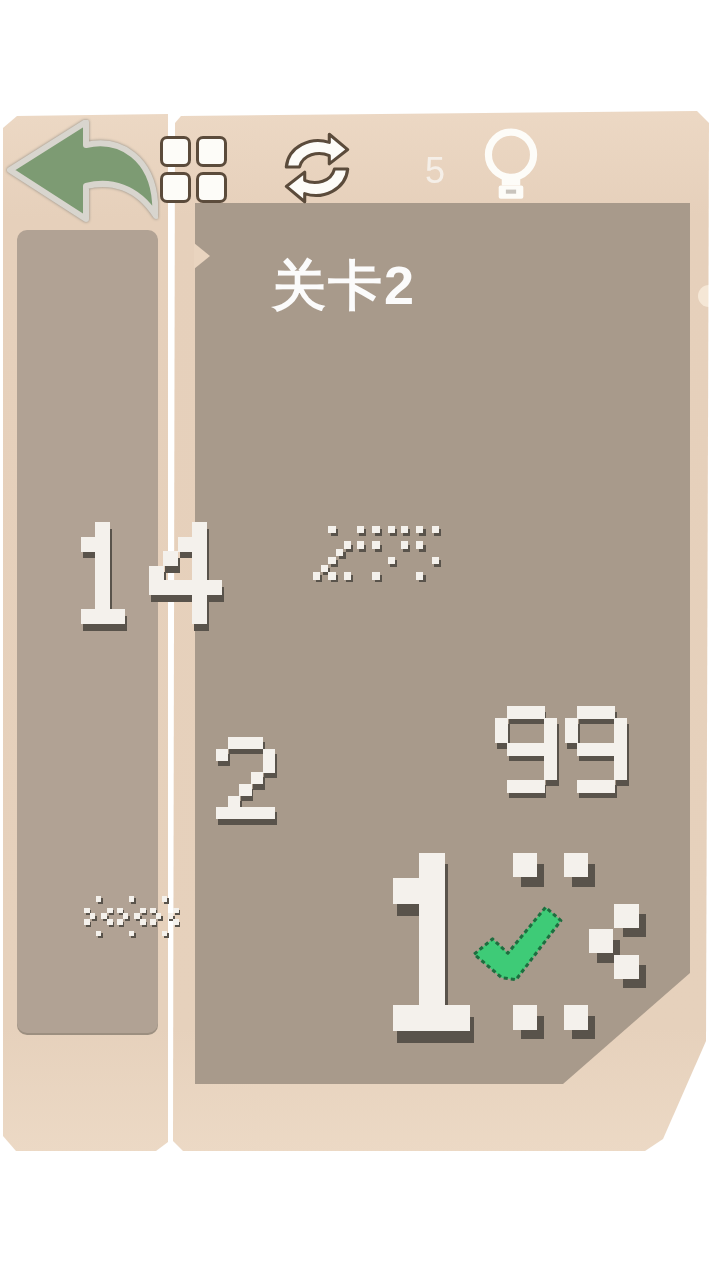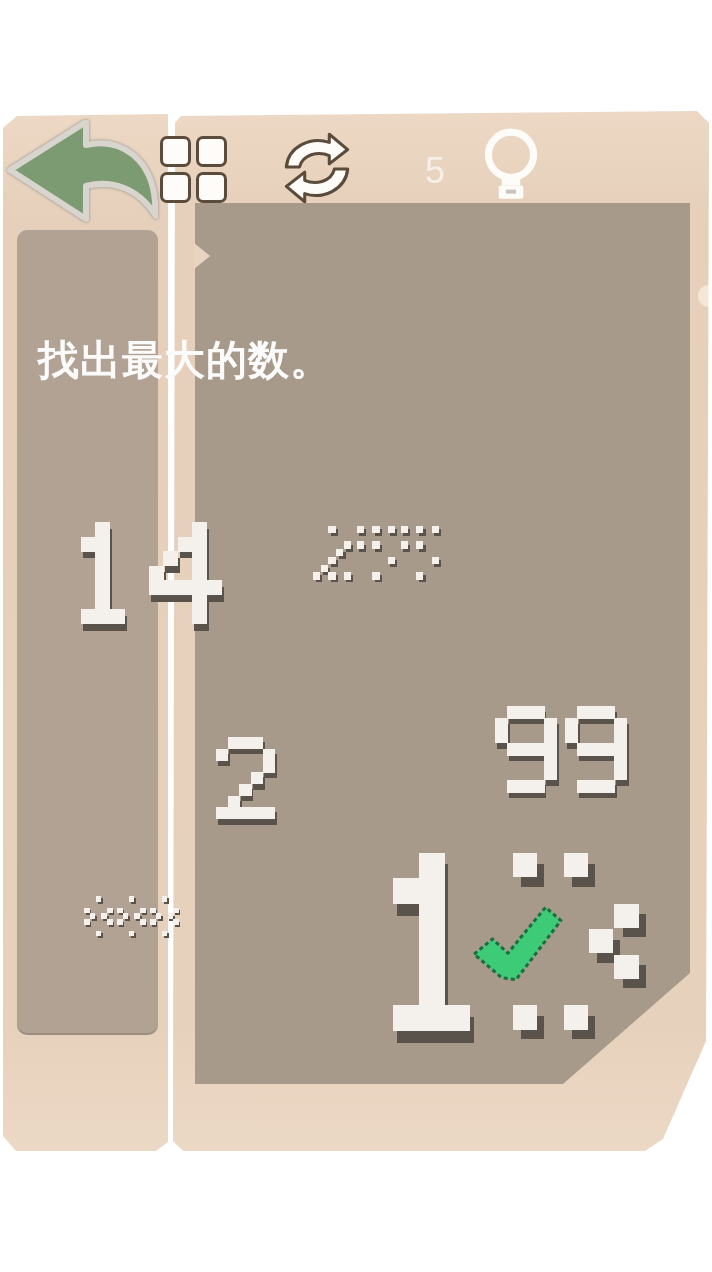--- a/index.html
+++ b/index.html
@@ -101,21 +101,21 @@
   <span class="hint-count">5</span>
   <button class="hint-btn" aria-label="hint">
     <svg width="66" height="80" viewBox="0 0 64 78">
       <circle cx="32" cy="28" r="22" fill="none" stroke="#fdfcf8" stroke-width="7"></circle>
       <rect x="23" y="48" width="18" height="10" fill="#fdfcf8"></rect>
       <rect x="20" y="58" width="24" height="13" rx="2" fill="#fdfcf8"></rect>
       <rect x="27" y="62" width="10" height="4" fill="#c9c4bd"></rect>
     </svg>
   </button>
 
-  <div class="instruction">找出最大的数。</div>
+  <div class="title">关卡2</div>
 
   <div id="numbers-layer">
       <div class="pixel-number" style="left: 66px; top: 522px; width: 155.15px; height: 108.75px;">
         <div class="blk" style="left: 31.03px; top: 6.525px; width: 15px; height: 15px; background: rgb(89, 83, 75);"></div>
         <div class="blk" style="left: 16.53px; top: 21.025px; width: 15px; height: 15px; background: rgb(89, 83, 75);"></div>
         <div class="blk" style="left: 31.03px; top: 21.025px; width: 15px; height: 15px; background: rgb(89, 83, 75);"></div>
         <div class="blk" style="left: 31.03px; top: 35.525px; width: 15px; height: 15px; background: rgb(89, 83, 75);"></div>
         <div class="blk" style="left: 31.03px; top: 50.025px; width: 15px; height: 15px; background: rgb(89, 83, 75);"></div>
         <div class="blk" style="left: 31.03px; top: 64.525px; width: 15px; height: 15px; background: rgb(89, 83, 75);"></div>
         <div class="blk" style="left: 31.03px; top: 79.025px; width: 15px; height: 15px; background: rgb(89, 83, 75);"></div>

